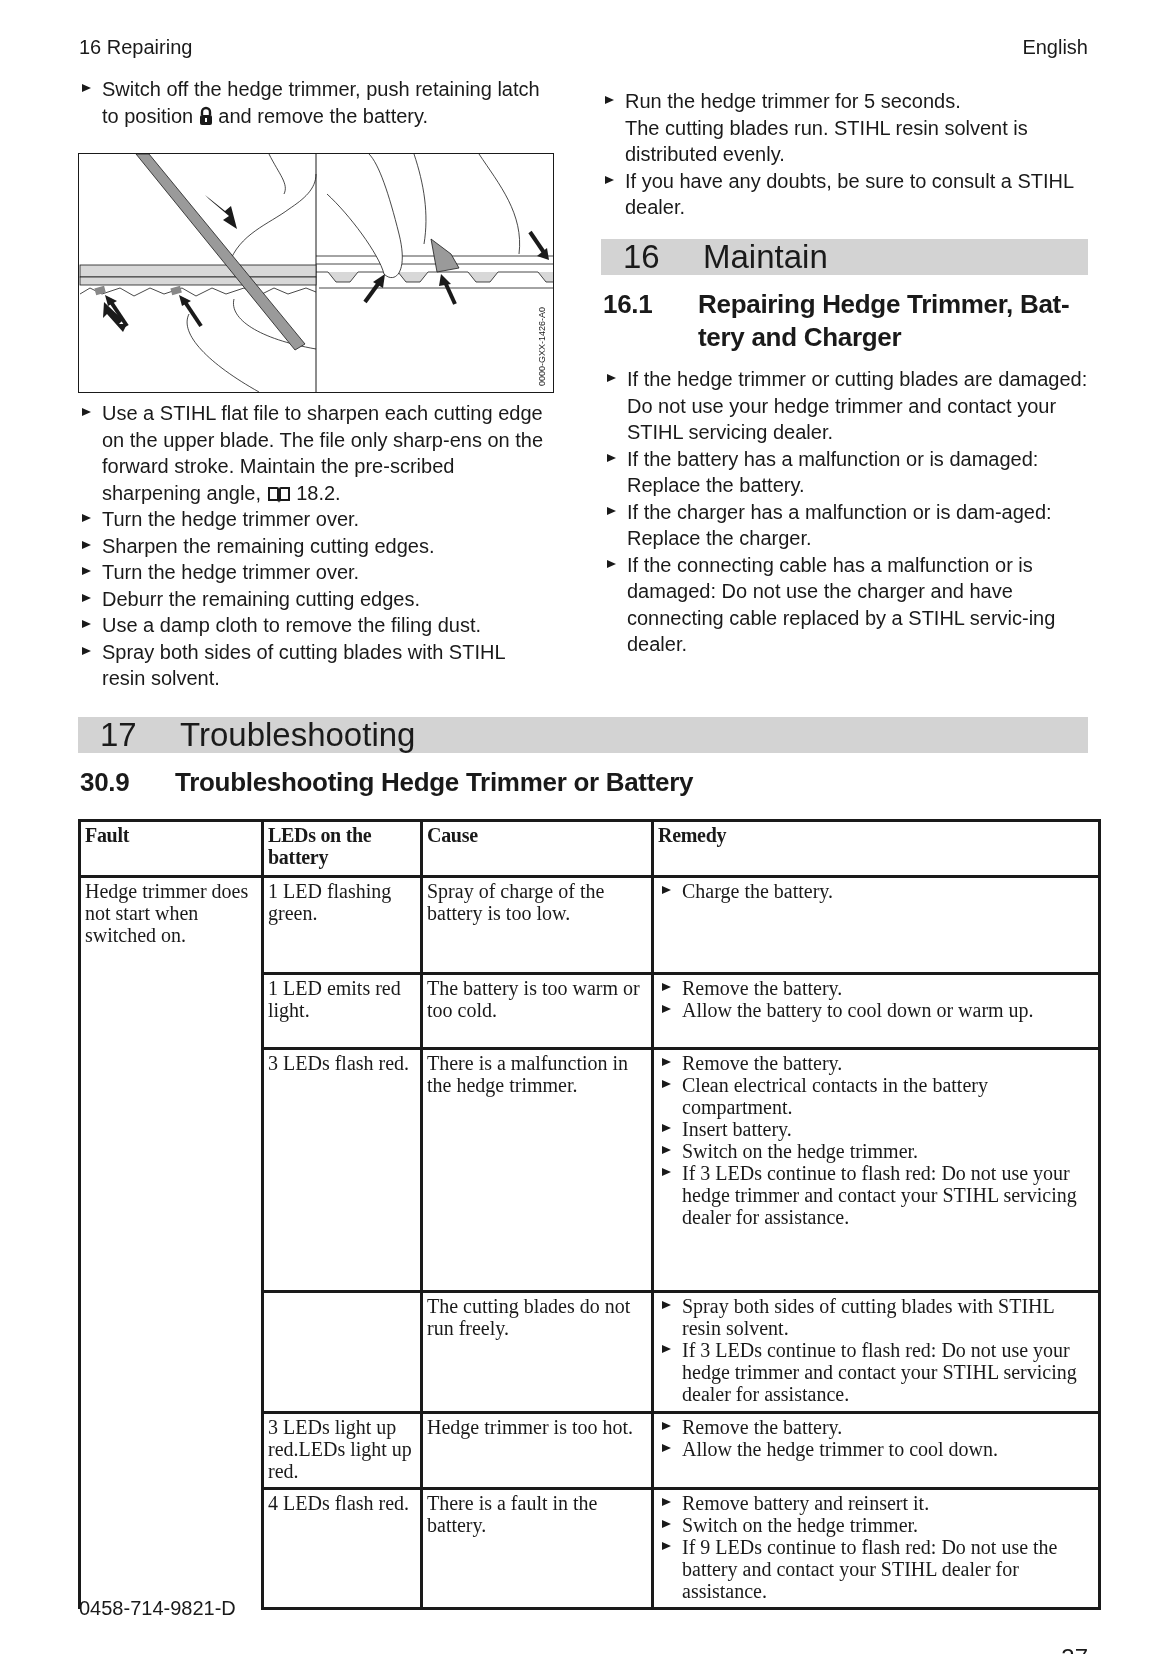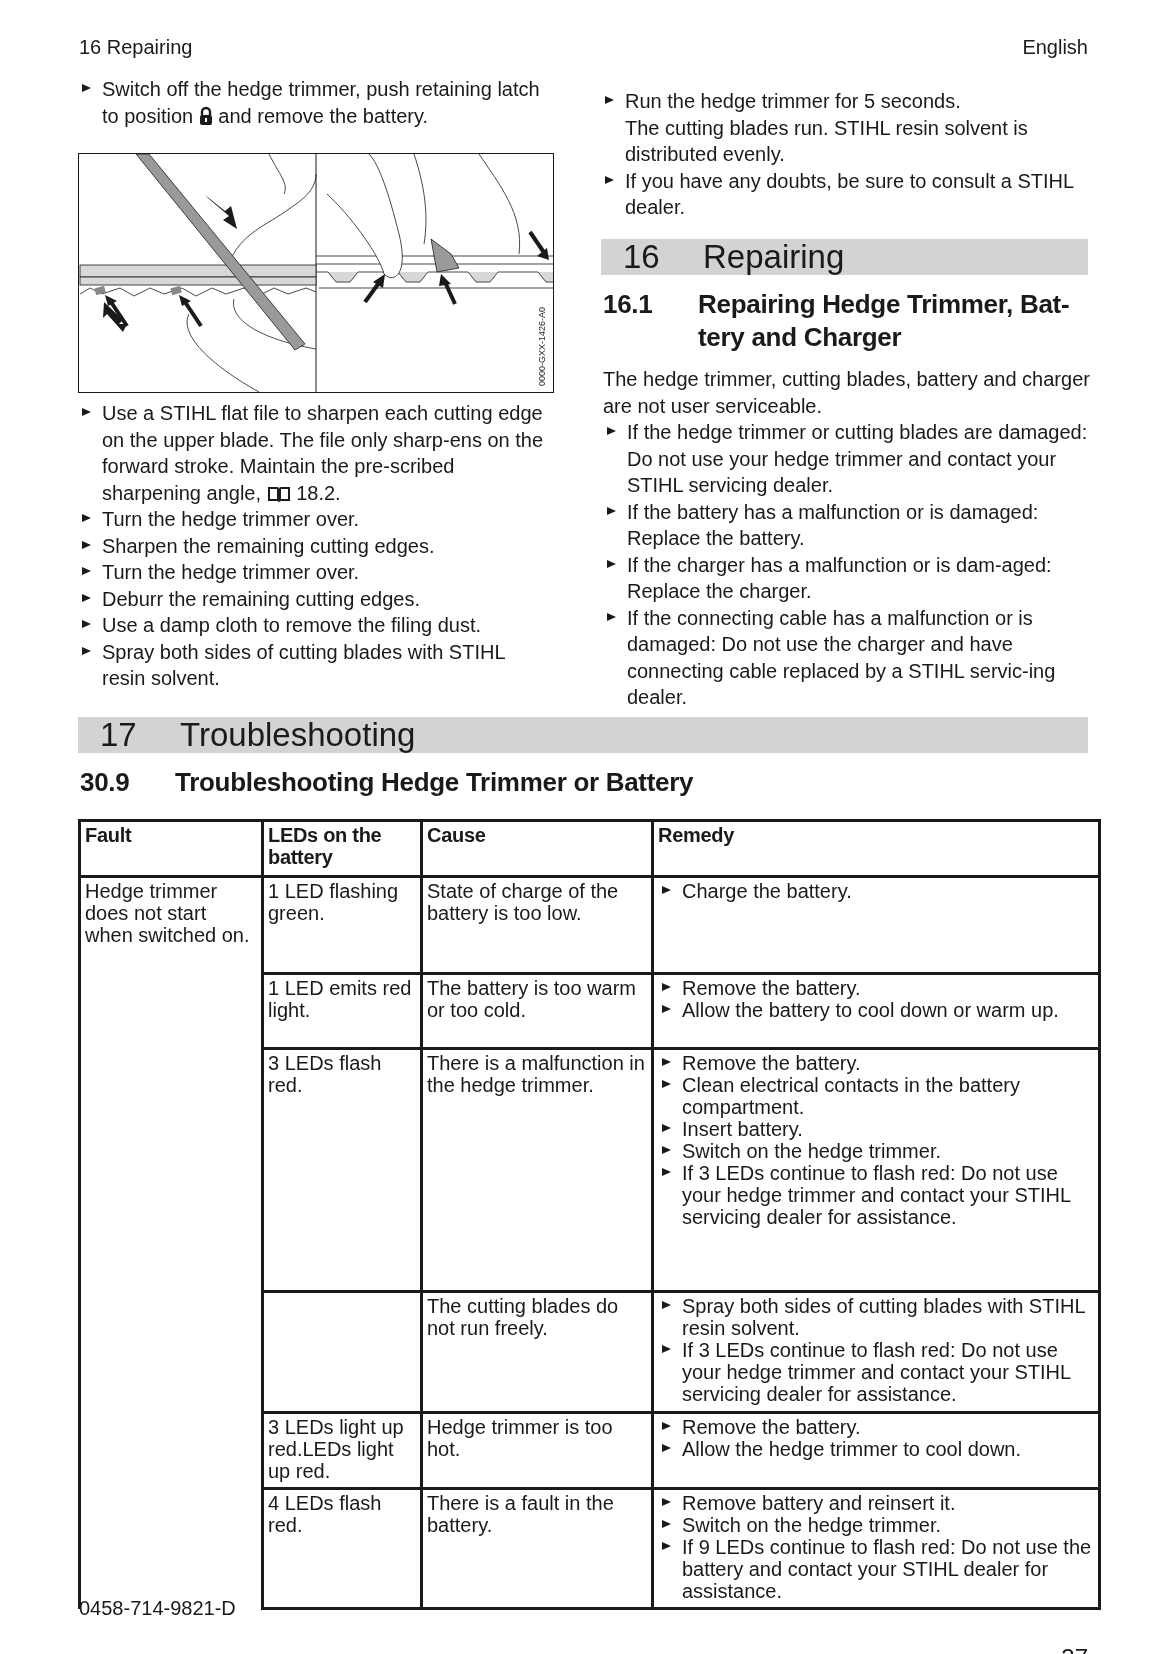--- a/index.html
+++ b/index.html
@@ -106,63 +106,62 @@
   <div class="bul">Spray both sides of cutting blades with STIHL resin solvent.</div>
 </div>
 
 <div class="abs txt" style="left:601px; top:88px; width:488px;">
   <div class="bul">Run the hedge trimmer for 5 seconds.</div>
   <div class="ind">The cutting blades run. STIHL resin solvent is distributed evenly.</div>
   <div class="bul">If you have any doubts, be sure to consult a STIHL dealer.</div>
 </div>
 
 <div class="abs h1bar" style="left:601px; top:239px; width:487px;">
-  <span class="num">16</span><span>Repairing</span>
+  <span class="num">16</span><span>Maintain</span>
 </div>
 
 <div class="abs h2" style="left:603px; top:288px; width:490px;">
   <span class="num">16.1</span><span class="t" style="width:390px;">Repairing Hedge Trimmer, Bat-tery and Charger</span>
 </div>
 
 <div class="abs txt" style="left:603px; top:366px; width:488px;">
-  <div>The hedge trimmer, cutting blades, battery and charger are not user serviceable.</div>
   <div class="bul">If the hedge trimmer or cutting blades are damaged: Do not use your hedge trimmer and contact your STIHL servicing dealer.</div>
   <div class="bul">If the battery has a malfunction or is damaged: Replace the battery.</div>
   <div class="bul">If the charger has a malfunction or is dam-aged: Replace the charger.</div>
   <div class="bul">If the connecting cable has a malfunction or is damaged: Do not use the charger and have connecting cable replaced by a STIHL servic-ing dealer.</div>
 </div>
 
 <div class="abs h1bar" style="left:78px; top:717px; width:1010px;">
   <span class="num">17</span><span>Troubleshooting</span>
 </div>
 
 <div class="abs h2" style="left:80px; top:766px; width:900px;">
   <span class="num">30.9</span><span class="t">Troubleshooting Hedge Trimmer or Battery</span>
 </div>
 
-<table class="abs ts" style="left:78px; top:819px; width:1020px;">
+<table class="abs ts" style="left:78px; top:819px; width:1020px;font-family:Liberation Serif, serif;">
   <colgroup>
     <col style="width:183px">
       <col style="width:159px">
       <col style="width:231px">
       <col style="width:447px">
   </colgroup>
   <thead>
     <tr style="height:56px;">
       <th>Fault</th>
       <th>LEDs on the battery</th>
       <th>Cause</th>
       <th>Remedy</th>
     </tr>
   </thead>
   <tbody>
     <tr style="height:97px;">
       <td class="fault" rowspan="6">Hedge trimmer does not start when switched on.</td>
       <td>1 LED flashing green.</td>
-      <td>State of charge of the battery is too low.</td>
+      <td>Spray of charge of the battery is too low.</td>
       <td>
         <div class="rb">Charge the battery.</div>
       </td>
     </tr>
     <tr style="height:75px;">
       <td>1 LED emits red light.</td>
       <td>The battery is too warm or too cold.</td>
       <td>
         <div class="rb">Remove the battery.</div>
         <div class="rb">Allow the battery to cool down or warm up.</div>

